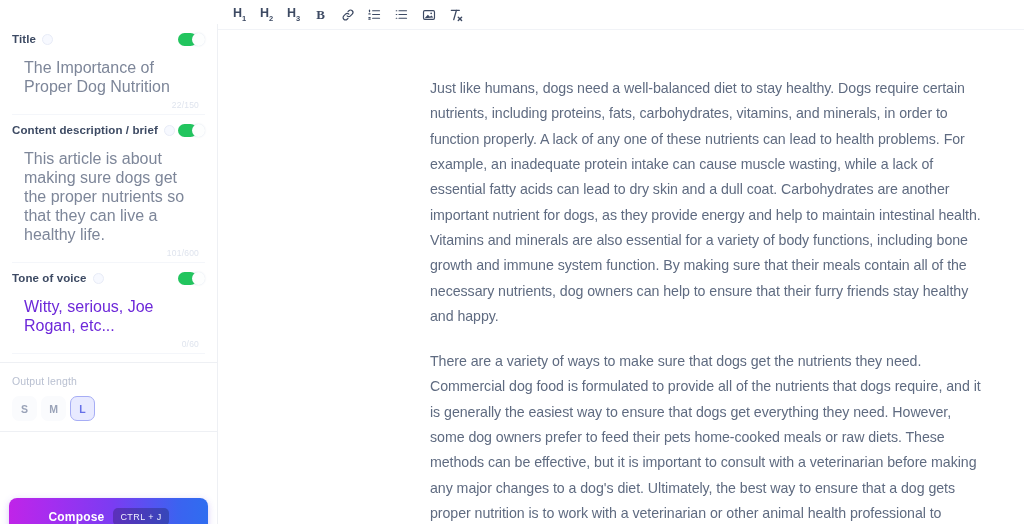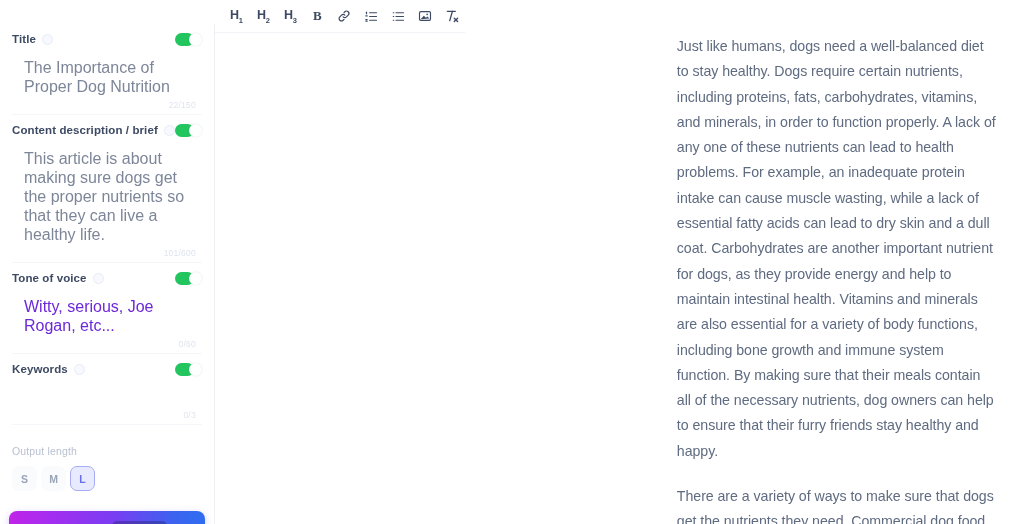--- a/index.html
+++ b/index.html
@@ -109,21 +109,21 @@
     color: #ffffff; font-size: 12px; font-weight: 700;
     letter-spacing: .2px;
   }
   .kbd {
     background: rgba(22,20,60,.30);
     color: #eef0ff; font-size: 9px; font-weight: 400;
     padding: 4px 7px; border-radius: 5px; letter-spacing: .4px;
   }
 
   
-  .editor { flex: 1 1 auto; display: flex; flex-direction: row; min-width: 0; }
+  .editor { flex: 1 1 auto; display: flex; flex-direction: column; min-width: 0; gap: 12px; }
   .toolbar {
     height: 33px; display: flex; align-items: center;
     gap: 2px; padding-left: 9px;
     border-bottom: 1px solid #f1f3f7;
     background: #ffffff;
   }
   .tbtn {
     width: 25px; height: 25px; border-radius: 5px;
     display: flex; align-items: center; justify-content: center;
     color: #3d4a63; cursor: pointer; background: transparent;
@@ -196,33 +196,20 @@
         <span class="toggle">
           <span class="track"></span>
           <span class="knob"></span>
         </span>
       </div>
       <div class="field-value placeholder">Witty, serious, Joe Rogan, etc...</div>
       <div class="counter">0/60</div>
       <div class="field-rule"></div>
     </section>
 
-    <section class="field">
-      <div class="field-head">
-        <span class="field-label">Keywords</span>
-        <span class="info-icon"></span>
-        <span class="toggle">
-          <span class="track"></span>
-          <span class="knob"></span>
-        </span>
-      </div>
-      <div class="field-value empty" style="min-height:26px"></div>
-      <div class="counter">0/3</div>
-      <div class="field-rule"></div>
-    </section>
 
     <div class="hr" style="margin-top:8px"></div>
 
     <section class="outlen">
       <div class="outlen-label">Output length</div>
       <div class="seg-row">
         <div class="seg">S</div>
         <div class="seg">M</div>
         <div class="seg active">L</div>
       </div>

